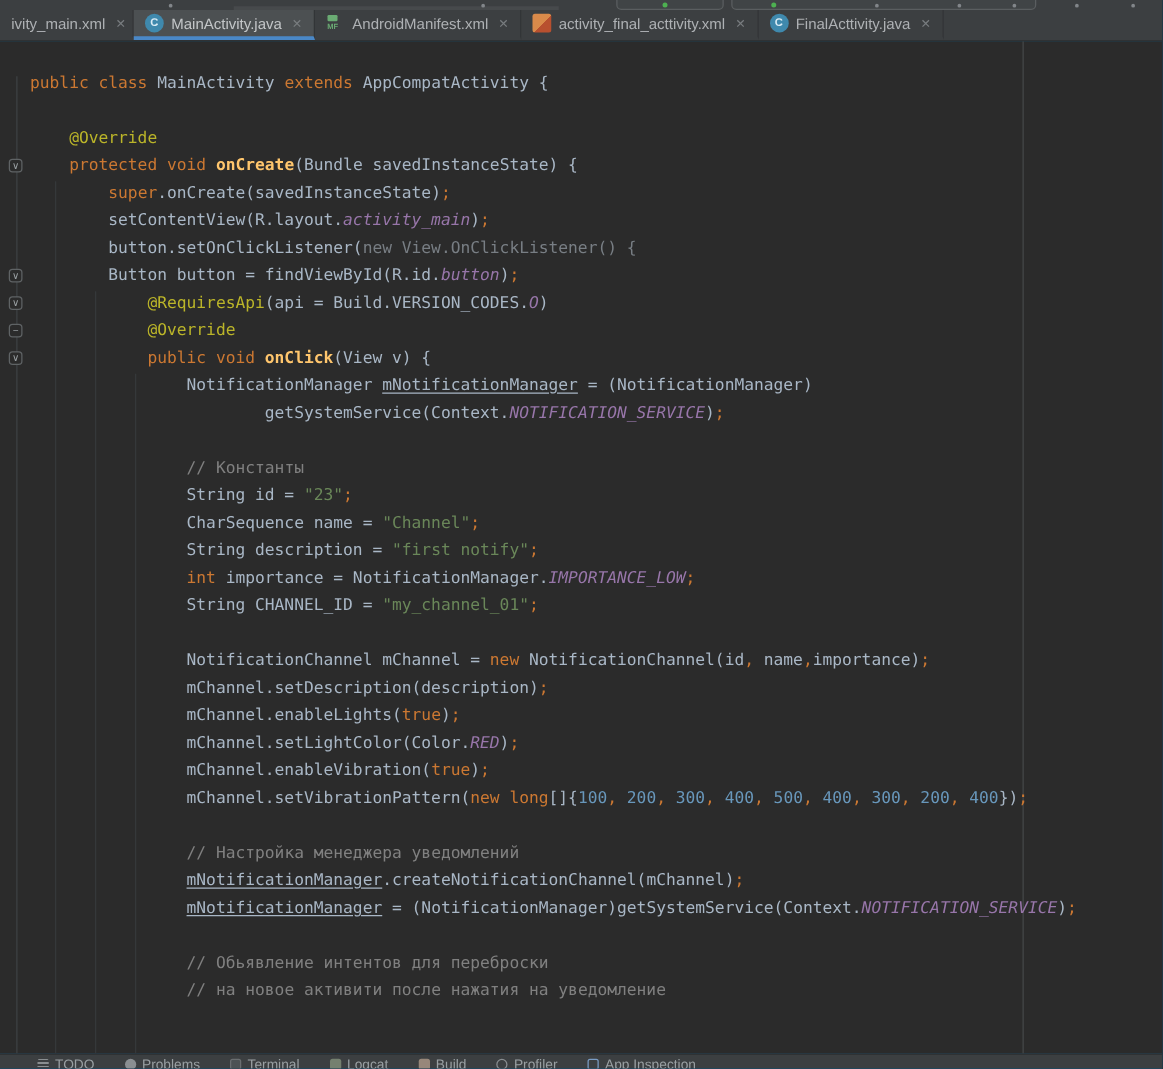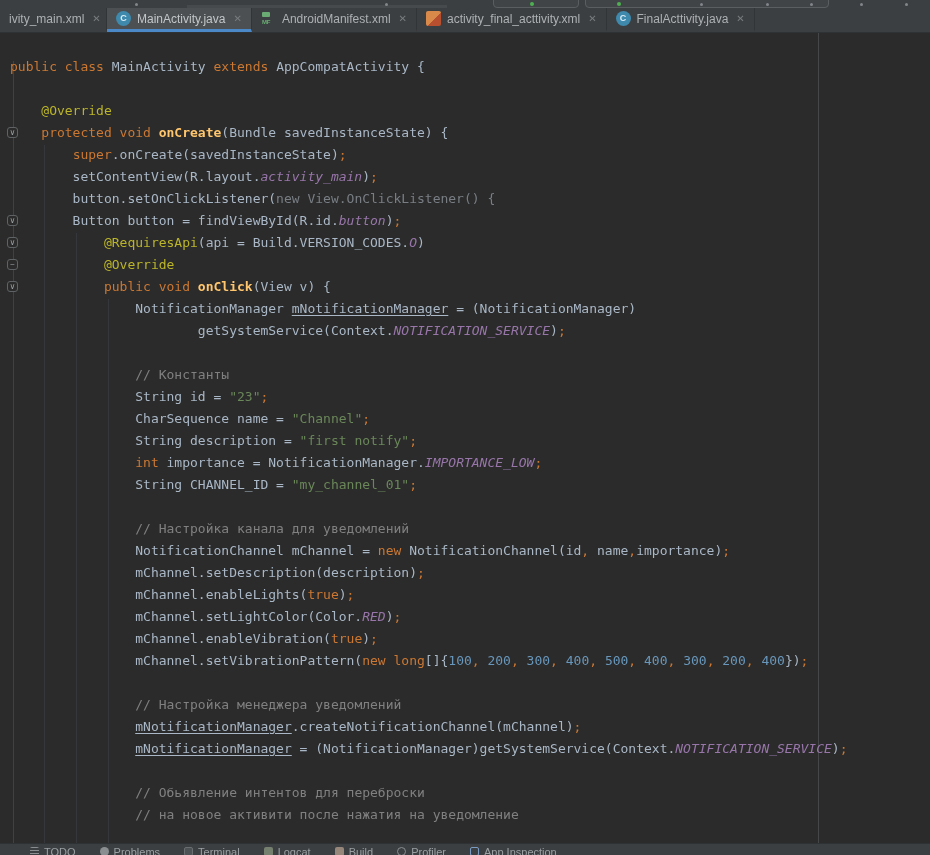--- a/index.html
+++ b/index.html
@@ -29,21 +29,21 @@
   .icon-manifest .mf-txt{position:absolute;left:1px;bottom:0;font-size:6px;line-height:7px;color:#6aab73;font-weight:bold;}
   .icon-layout{width:15px;height:15px;border-radius:2px;
                background:linear-gradient(135deg,#d98a4a 0%,#d98a4a 55%,#b8502f 55%,#b8502f 100%);}
 
   
   #editor{position:absolute;left:0;top:33px;width:930px;height:810px;background:#2b2b2b;overflow:hidden;}
   .vline{position:absolute;width:1px;}
   #margin-line{left:818px;top:0;height:810px;background:#454849;}
   #fold-line{left:13px;top:28px;height:782px;background:#3e4244;}
   .guide{background:#35383a;}
-  #code-area{position:absolute;left:0;top:0;width:930px;padding:23px 0 0 10px;box-sizing:border-box;
+  #code-area{position:absolute;left:0;top:0;width:930px;padding:23px 0 0 24px;box-sizing:border-box;
              font-family:"DejaVu Sans Mono","Liberation Mono",monospace;font-size:13px;}
   .line{height:22px;line-height:22px;white-space:pre;}
   .tk-kw{color:#cc7832;}
   .tk-ann{color:#bbb529;text-align:center;}
   .tk-fn{color:#ffc66d;font-weight:bold;}
   .tk-str{color:#6a8759;}
   .tk-num{color:#6897bb;}
   .tk-cmt{color:#808080;}
   .tk-const{color:#9876aa;font-style:italic;}
   .tk-pln{color:#a9b7c6;}
@@ -137,21 +137,20 @@
         <div class="line"><span class="tk-pln">                NotificationManager </span><span class="tk-u">mNotificationManager</span><span class="tk-pln"> = (NotificationManager)</span></div>
         <div class="line"><span class="tk-pln">                        getSystemService(Context.</span><span class="tk-const">NOTIFICATION_SERVICE</span><span class="tk-pln">)</span><span class="tk-pun">;</span></div>
         <div class="line"></div>
         <div class="line"><span class="tk-pln">                </span><span class="tk-cmt">// Константы</span></div>
         <div class="line"><span class="tk-pln">                String id = </span><span class="tk-str">"23"</span><span class="tk-pun">;</span></div>
         <div class="line"><span class="tk-pln">                CharSequence name = </span><span class="tk-str">"Channel"</span><span class="tk-pun">;</span></div>
         <div class="line"><span class="tk-pln">                String description = </span><span class="tk-str">"first notify"</span><span class="tk-pun">;</span></div>
         <div class="line"><span class="tk-pln">                </span><span class="tk-kw">int</span><span class="tk-pln"> importance = NotificationManager.</span><span class="tk-const">IMPORTANCE_LOW</span><span class="tk-pun">;</span></div>
         <div class="line"><span class="tk-pln">                String CHANNEL_ID = </span><span class="tk-str">"my_channel_01"</span><span class="tk-pun">;</span></div>
         <div class="line"></div>
-        <div class="line"><span class="tk-pln">                </span><span class="tk-cmt">// Настройка канала для уведомлений</span></div>
         <div class="line"><span class="tk-pln">                NotificationChannel mChannel = </span><span class="tk-kw">new</span><span class="tk-pln"> NotificationChannel(id</span><span class="tk-pun">,</span><span class="tk-pln"> name</span><span class="tk-pun">,</span><span class="tk-pln">importance)</span><span class="tk-pun">;</span></div>
         <div class="line"><span class="tk-pln">                mChannel.setDescription(description)</span><span class="tk-pun">;</span></div>
         <div class="line"><span class="tk-pln">                mChannel.enableLights(</span><span class="tk-kw">true</span><span class="tk-pln">)</span><span class="tk-pun">;</span></div>
         <div class="line"><span class="tk-pln">                mChannel.setLightColor(Color.</span><span class="tk-const">RED</span><span class="tk-pln">)</span><span class="tk-pun">;</span></div>
         <div class="line"><span class="tk-pln">                mChannel.enableVibration(</span><span class="tk-kw">true</span><span class="tk-pln">)</span><span class="tk-pun">;</span></div>
         <div class="line"><span class="tk-pln">                mChannel.setVibrationPattern(</span><span class="tk-kw">new long</span><span class="tk-pln">[]{</span><span class="tk-num">100</span><span class="tk-pun">, </span><span class="tk-num">200</span><span class="tk-pun">, </span><span class="tk-num">300</span><span class="tk-pun">, </span><span class="tk-num">400</span><span class="tk-pun">, </span><span class="tk-num">500</span><span class="tk-pun">, </span><span class="tk-num">400</span><span class="tk-pun">, </span><span class="tk-num">300</span><span class="tk-pun">, </span><span class="tk-num">200</span><span class="tk-pun">, </span><span class="tk-num">400</span><span class="tk-pln">})</span><span class="tk-pun">;</span></div>
         <div class="line"></div>
         <div class="line"><span class="tk-pln">                </span><span class="tk-cmt">// Настройка менеджера уведомлений</span></div>
         <div class="line"><span class="tk-pln">                </span><span class="tk-u">mNotificationManager</span><span class="tk-pln">.createNotificationChannel(mChannel)</span><span class="tk-pun">;</span></div>
         <div class="line"><span class="tk-pln">                </span><span class="tk-u">mNotificationManager</span><span class="tk-pln"> = (NotificationManager)getSystemService(Context.</span><span class="tk-const">NOTIFICATION_SERVICE</span><span class="tk-pln">)</span><span class="tk-pun">;</span></div>

